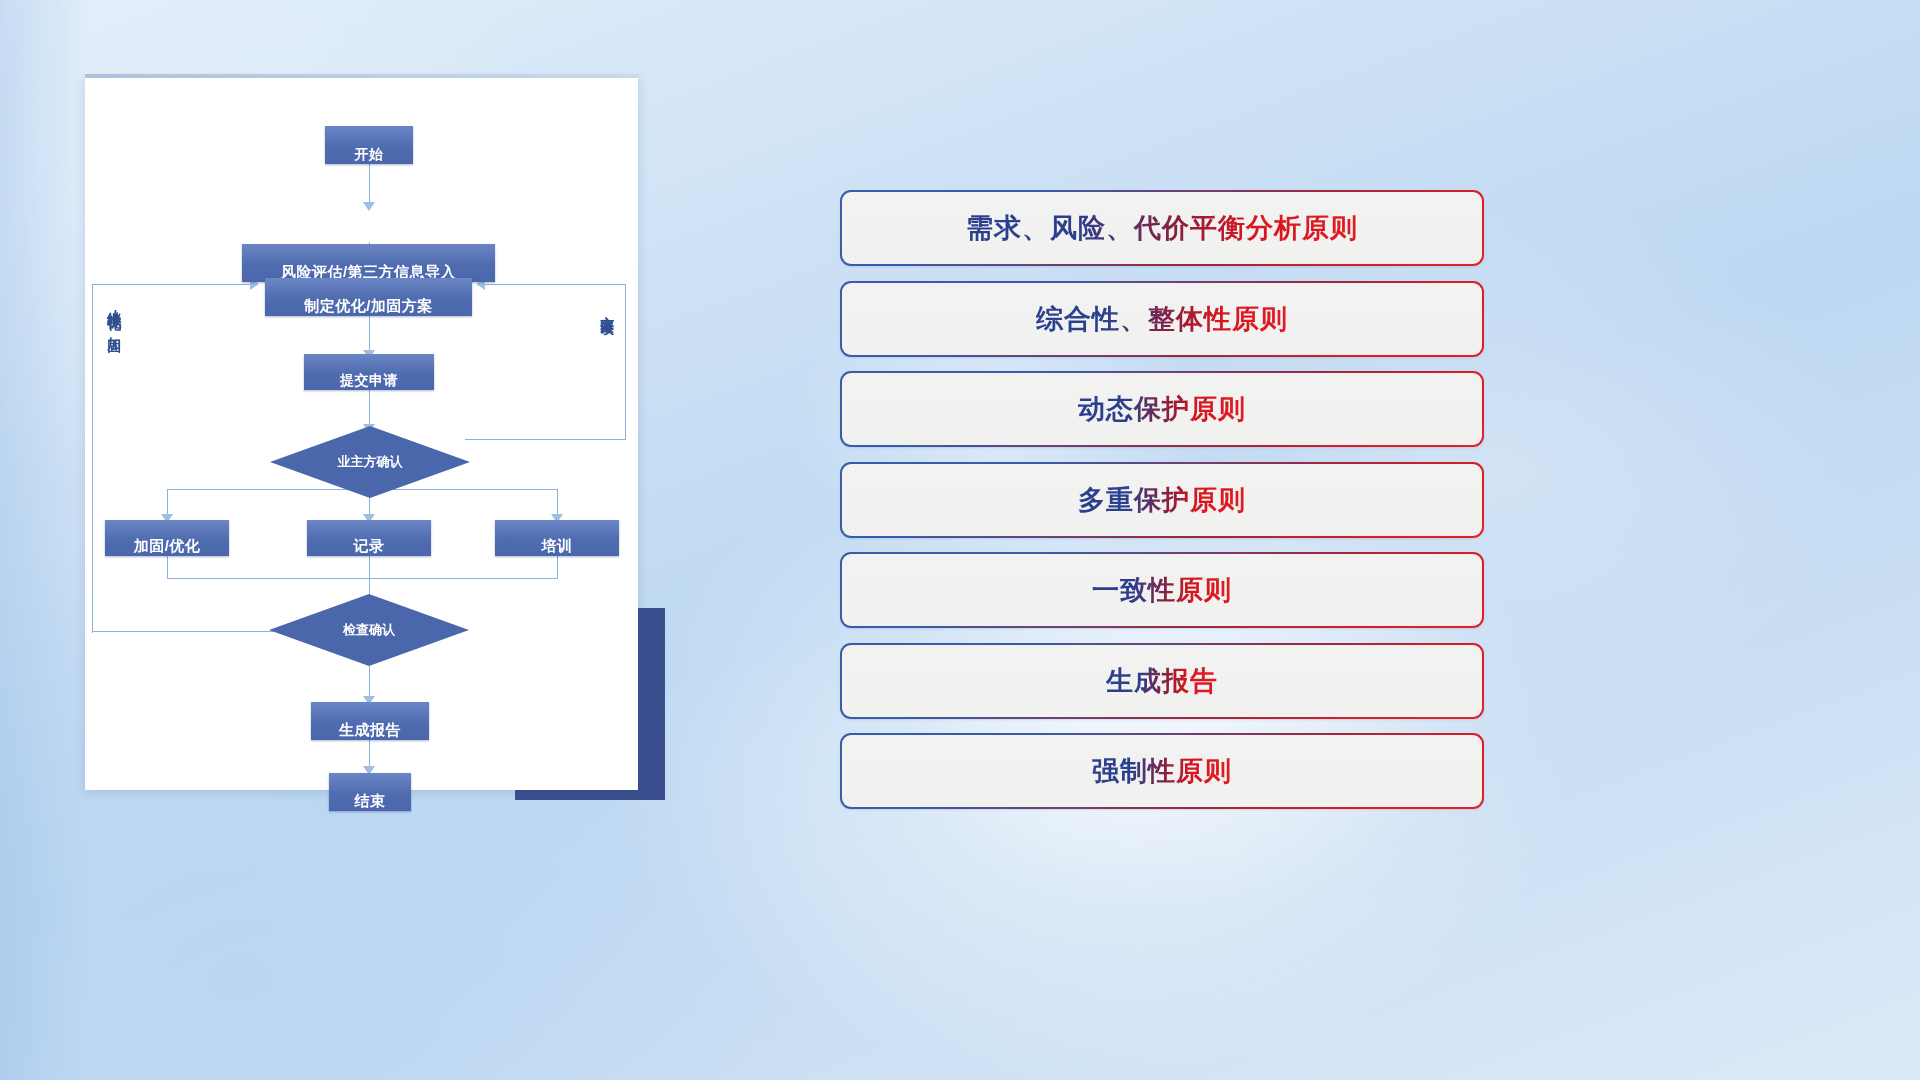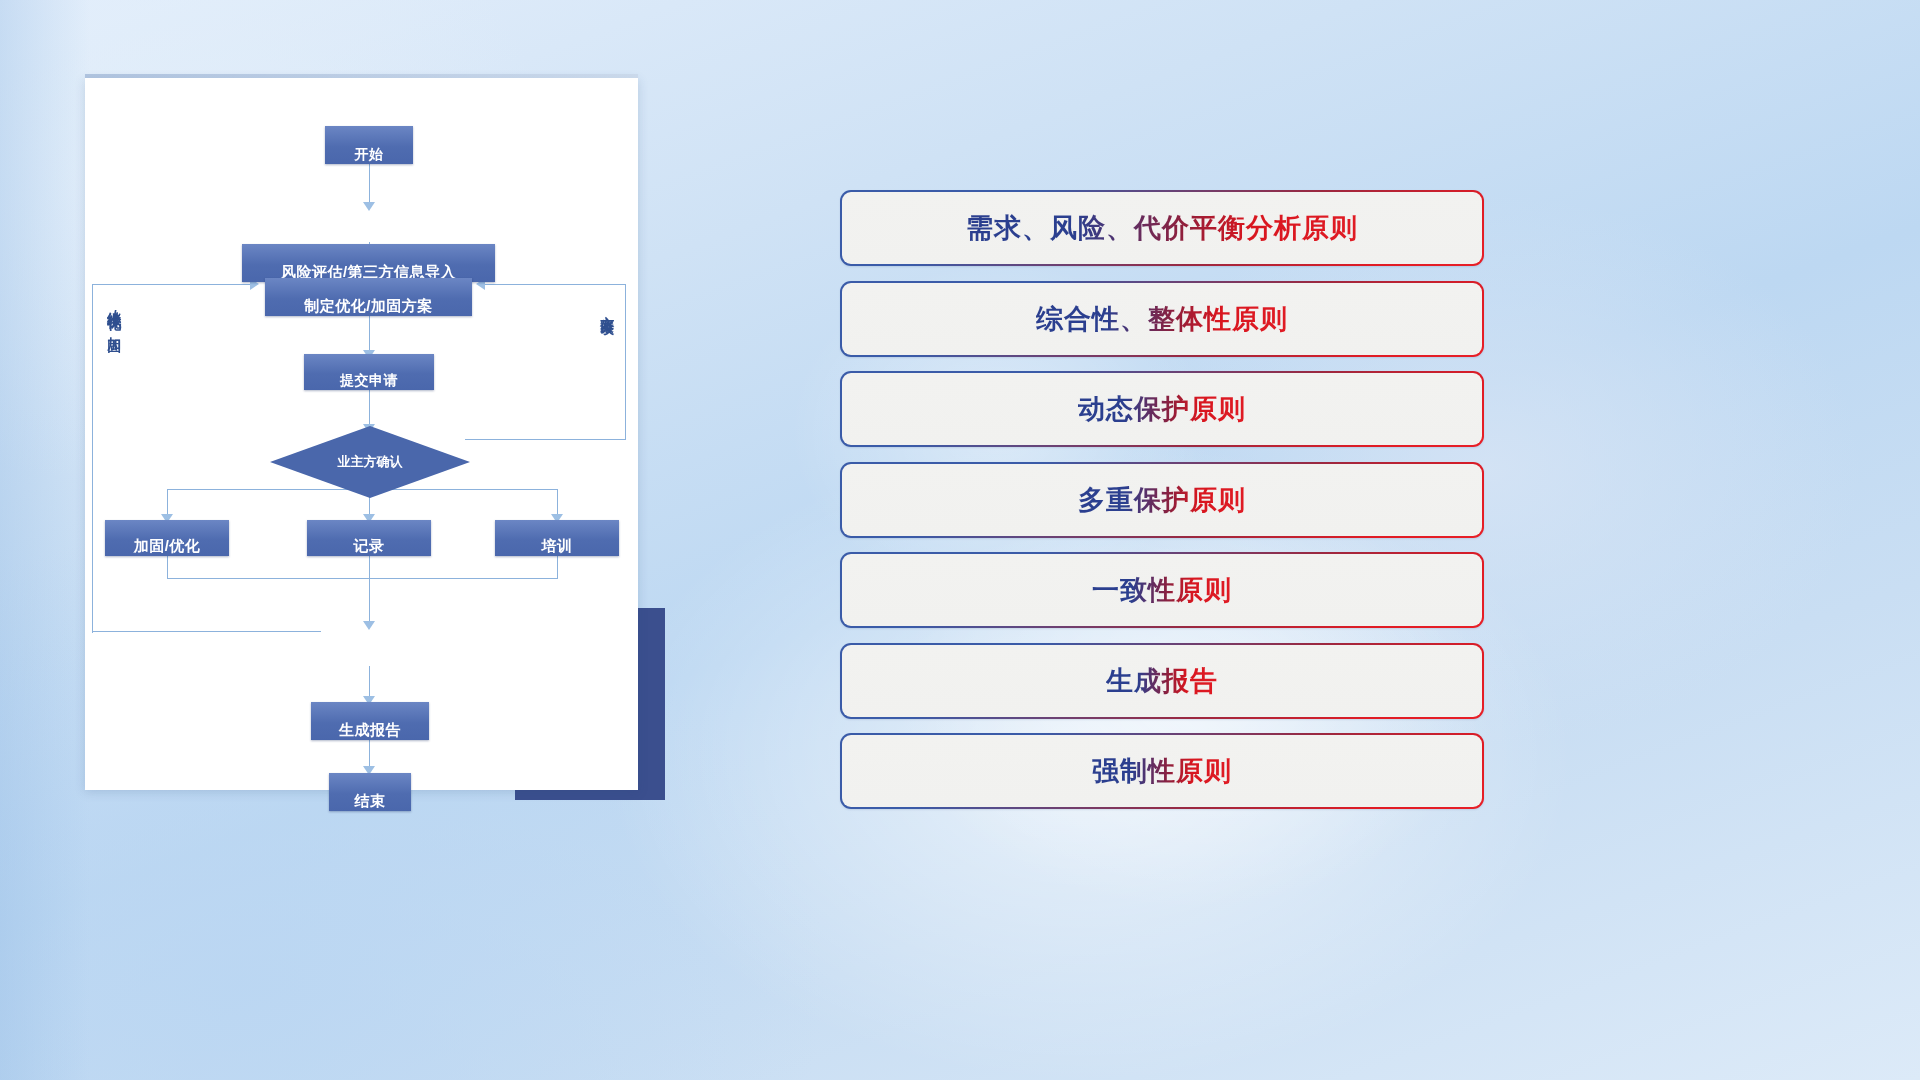--- a/index.html
+++ b/index.html
@@ -154,20 +154,24 @@
   </div>
 
   <div class="fbox" style="left:222px;top:442px;width:124px;height:36px;font-size:15px;">
     <span>记录</span>
   </div>
 
   <div class="fbox" style="left:410px;top:442px;width:124px;height:36px;font-size:15px;">
     <span>培训</span>
   </div>
 
+  <div class="fdia" style="left:184px;top:516px;width:200px;height:72px;">
+    <div class="dshape"></div>
+    <span>检查确认</span>
+  </div>
 
   <div class="fbox" style="left:226px;top:624px;width:118px;height:38px;font-size:15px;">
     <span>生成报告</span>
   </div>
 
   <div class="fbox" style="left:244px;top:695px;width:82px;height:38px;font-size:15px;">
     <span>结束</span>
   </div>
 </div>
 

